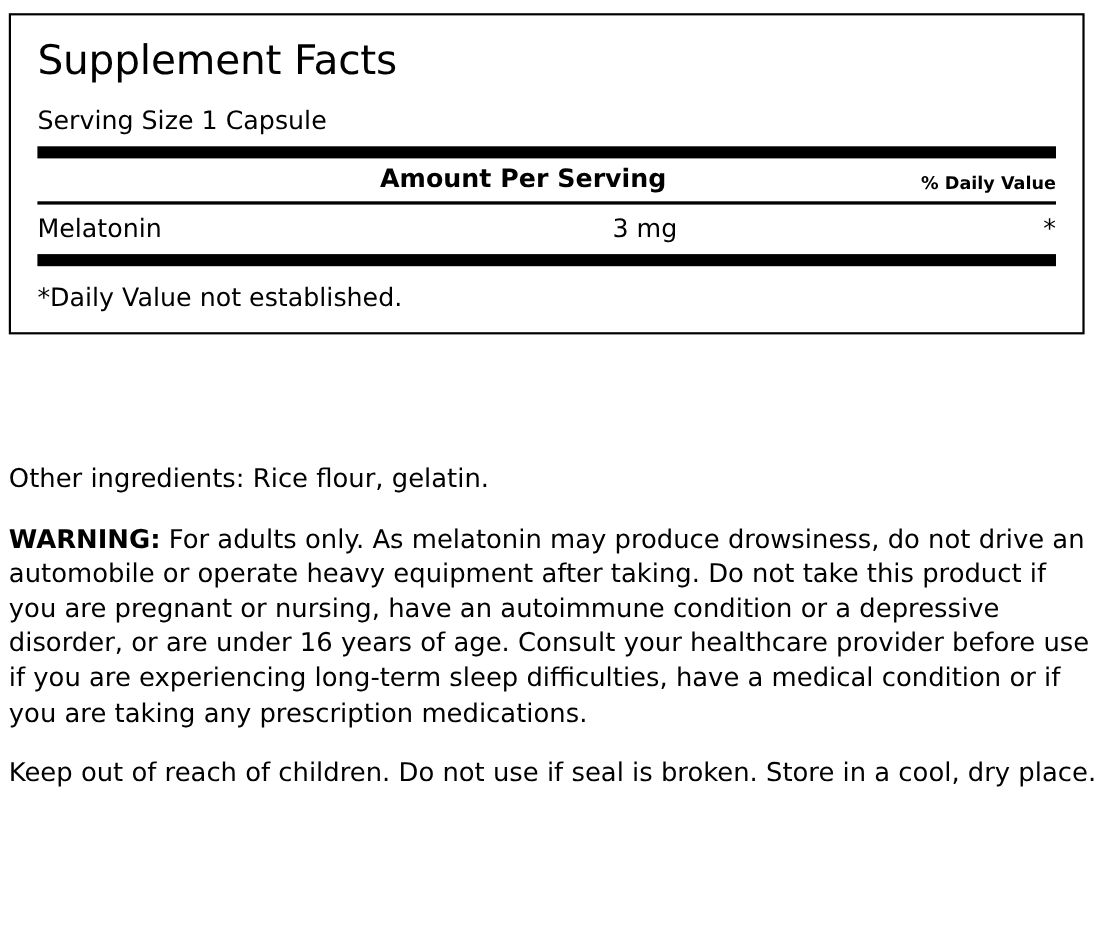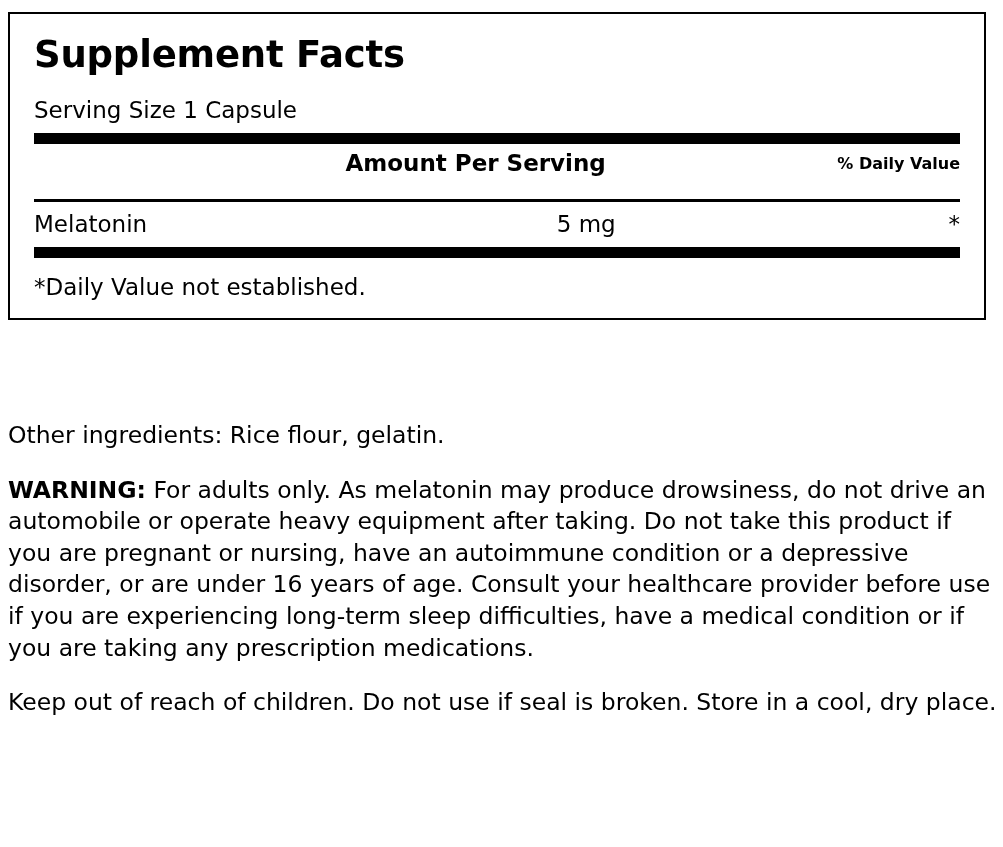--- a/index.html
+++ b/index.html
@@ -28,21 +28,21 @@
     left: 8px;
     top: 12px;
     width: 978px;
     box-sizing: border-box;
     border: 2px solid #000000;
     padding: 22px 24px 18px 24px;
   }
 
   .facts-title {
     font-size: 37px;
-    font-weight: bold;
+    font-weight: normal;
     line-height: 1.05;
     letter-spacing: -0.2px;
     margin: 0 0 22px 0;
   }
 
   .serving-size {
     font-size: 23px;
     line-height: 1.15;
     margin: 0 0 10px 0;
   }
@@ -53,22 +53,22 @@
     width: 100%;
   }
   .rule-thin {
     height: 3px;
     background: #000000;
     width: 100%;
   }
 
   .hdr-row {
     display: flex;
-    align-items: center;
-    padding: 6px 0 23px 0;
+    align-items: flex-end;
+    padding: 6px 0 7px 0;
   }
   .hdr-spacer { flex: 0 0 200px; }
   .hdr-amount {
     flex: 1 1 auto;
     text-align: center;
     font-size: 23px;
     font-weight: bold;
     padding-right: 120px;
   }
   .hdr-dv {
@@ -140,21 +140,21 @@
     <div class="hdr-row">
       <div class="hdr-spacer"></div>
       <div class="hdr-amount">Amount Per Serving</div>
       <div class="hdr-dv">% Daily Value</div>
     </div>
 
     <div class="rule-thin"></div>
 
     <div class="nutrient-row">
       <div class="nutrient-name">Melatonin</div>
-      <div class="nutrient-amount">5 mg</div>
+      <div class="nutrient-amount">3 mg</div>
       <div class="nutrient-dv">*</div>
     </div>
 
     <div class="rule-thick"></div>
 
     <div class="footnote">*Daily Value not established.</div>
 
   </div>
 
   <div class="body-copy">

